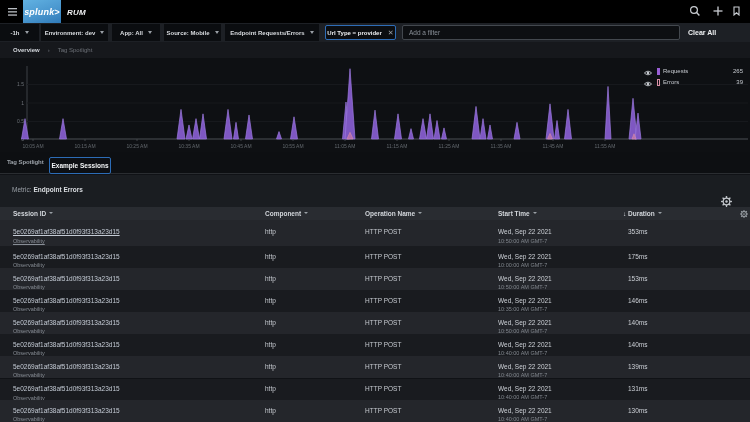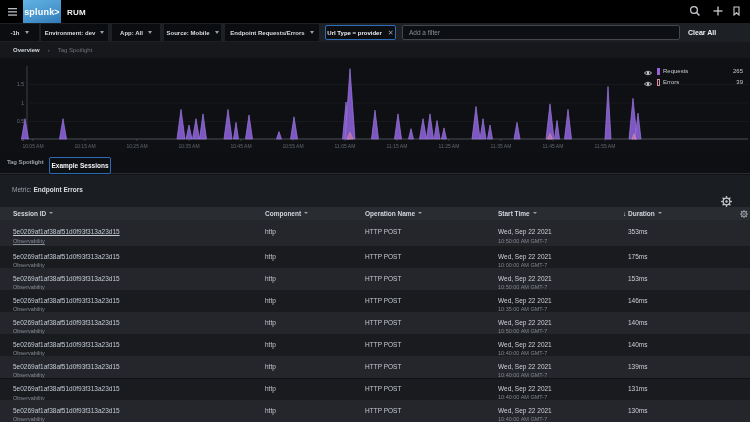--- a/index.html
+++ b/index.html
@@ -1,21 +1,21 @@
 <!DOCTYPE html>
 <html><head>
 <meta charset="utf-8">
 <style>
   * { margin:0; padding:0; box-sizing:border-box; }
   html,body { width:750px; height:422px; background:#101216; font-family:"Liberation Sans", sans-serif; }
   #app { position:absolute; top:0; left:0; width:750px; height:422px; overflow:hidden; background:#101216; }
   .abs { position:absolute; }
 
   
-  #topnav { top:0; left:0; width:750px; height:23px; background:#000000; }
+  #topnav { top:0; left:0; width:750px; height:23px; background:#000000;font-style:italic; }
   #logo { top:0; left:23px; width:38px; height:23px; background:linear-gradient(160deg,#62b2e2 0%,#4a97cf 55%,#2f7ab8 100%); display:flex; align-items:center; justify-content:center; }
   #logo span { color:#fff; font-size:9px; font-weight:bold; letter-spacing:0.2px; }
   #rum { top:7.5px; left:67px; color:#f0f1f3; font-size:8px; font-weight:bold; letter-spacing:0.2px; }
 
   
   #filterbar { top:23px; left:0; width:750px; height:19px; background:#1d2025; }
   .fbtn { white-space:nowrap; position:absolute; top:1px; height:17px; background:#0b0d10; color:#d9dce0; font-size:6px; font-weight:bold; display:flex; align-items:center; justify-content:center; }
   .caret { display:inline-block; width:0; height:0; border-left:2.5px solid transparent; border-right:2.5px solid transparent; border-top:3px solid #9aa0a6; margin-left:5px; }
   #chip { white-space:nowrap; position:absolute; top:2px; left:325px; width:71px; height:15px; background:#0b0d10; border:1px solid #2e6db7; border-radius:2px; color:#eceef0; font-size:6px; font-weight:bold; display:flex; align-items:center; justify-content:center; }
   #chip .x { color:#9aa0a6; margin-left:6px; font-weight:normal; font-size:7px; }

